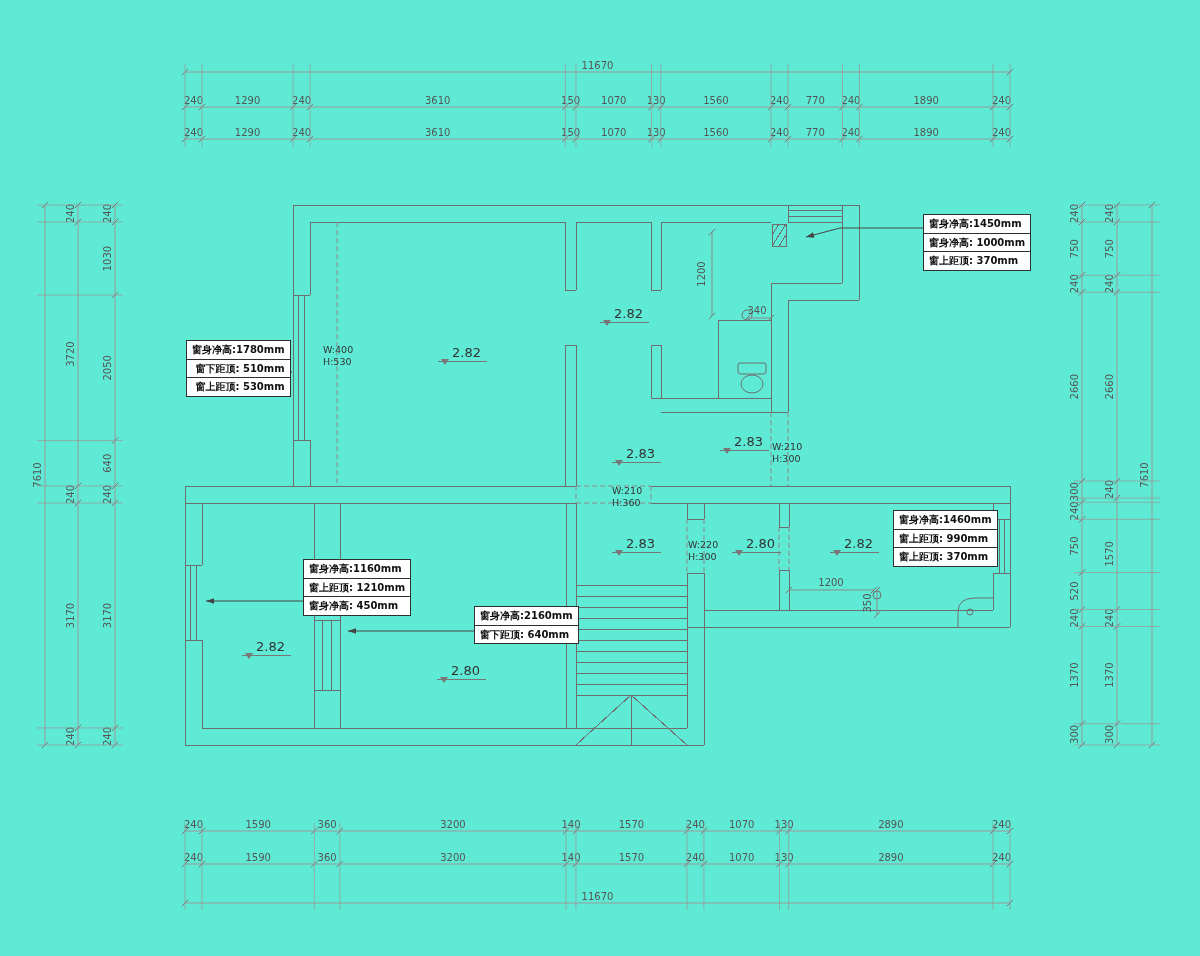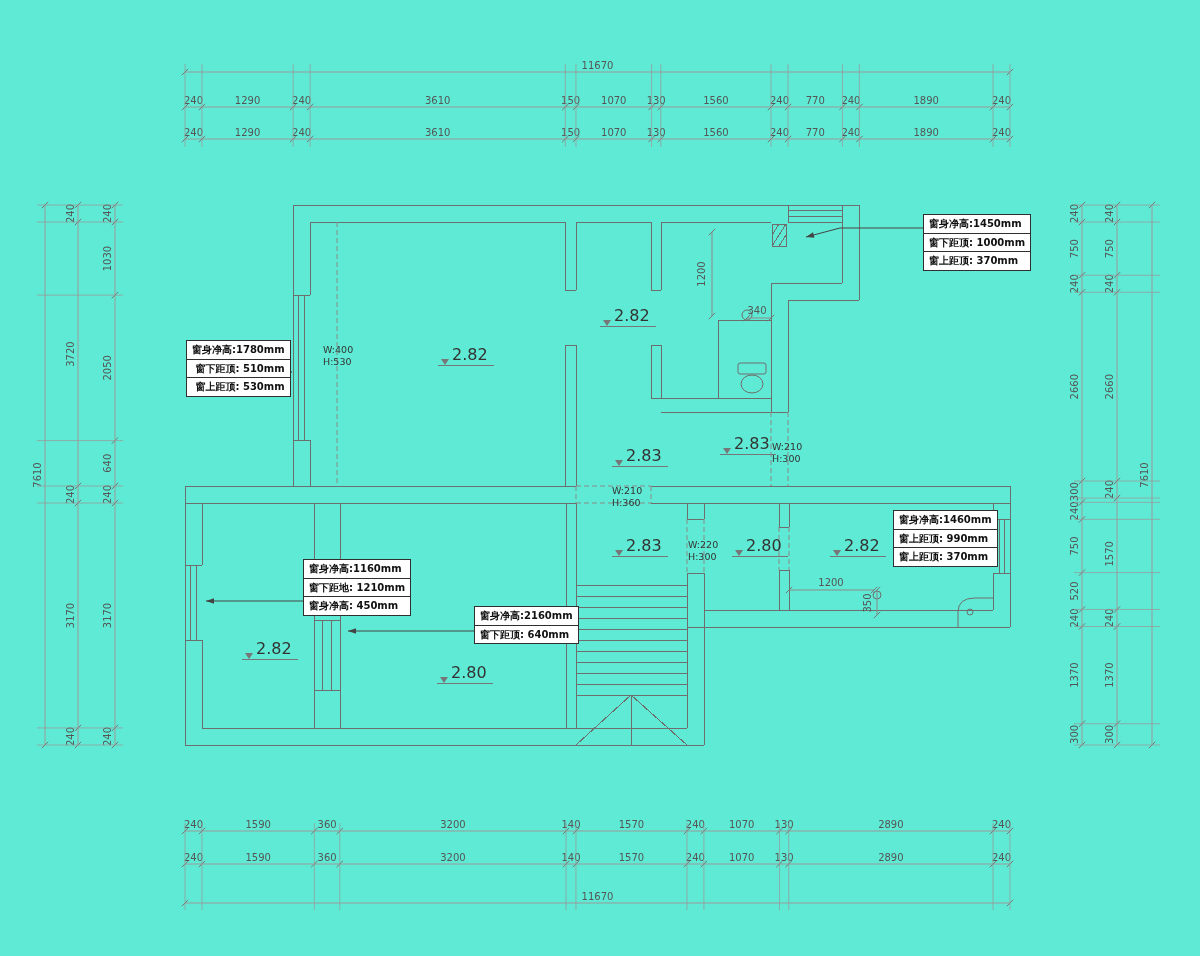--- a/index.html
+++ b/index.html
@@ -5,21 +5,21 @@
   html,body{margin:0;padding:0;background:#ffffff;}
   body{width:1200px;height:956px;position:relative;overflow:hidden;
        font-family:"DejaVu Sans",sans-serif;}
   #canvas{position:absolute;left:0;top:0;width:1200px;height:956px;background:#5eead4;}
   svg{position:absolute;left:0;top:0;}
   #overlay{position:absolute;left:0;top:0;width:1200px;height:956px;pointer-events:none;}
   svg text{font-family:"DejaVu Sans",sans-serif;}
   .win-note{position:absolute;display:inline-flex;flex-direction:column;z-index:4;}
   .win-note .row{border:1px solid #2f2f2f;background:#fff;font-size:10px;font-weight:700;
        color:#111;padding:2px 5px 1px 5px;margin-top:-1px;white-space:nowrap;line-height:1.45;}
-  .lvl{position:absolute;font-size:16px;color:#333;z-index:3;text-decoration:underline;}
+  .lvl{position:absolute;font-size:13px;color:#333;z-index:3;text-decoration:underline;}
   .lvl .num{display:inline-block;min-width:28px;padding:0 6px 1px 14px;border-bottom:1px solid #777;}
   .lvl .tri{position:absolute;left:3px;top:14px;width:0;height:0;
        border-left:4px solid transparent;border-right:4px solid transparent;border-top:6px solid #777;}
   .size-note{position:absolute;font-size:9.5px;color:#333;line-height:1.3;z-index:3;white-space:nowrap;}
 </style>
 </head>
 <body>
 
 <div id="canvas">
   <svg id="plan-svg" width="1200" height="956" viewBox="0 0 1200 956">
@@ -381,36 +381,36 @@
         <g>
           <polyline points="474,631 348,631" fill="none" stroke="#444" stroke-width="1"></polyline>
           <polygon points="348,631 356,628.2 356,633.8" fill="#444"></polygon>
         </g>
       </g>
   </svg>
 
   <div id="overlay">
       <div class="win-note" style="left: 923px; top: 215px;">
         <div class="row">窗身净高:1450mm</div>
-        <div class="row">窗下距顶: 1000mm</div>
+        <div class="row">窗身净高: 1000mm</div>
         <div class="row">窗上距顶: 370mm</div>
       </div>
       <div class="win-note" style="left: 186px; top: 341px; text-align: right;">
         <div class="row">窗身净高:1780mm</div>
         <div class="row">窗下距顶: 510mm</div>
         <div class="row">窗上距顶: 530mm</div>
       </div>
       <div class="win-note" style="left: 893px; top: 511px;">
         <div class="row">窗身净高:1460mm</div>
         <div class="row">窗上距顶: 990mm</div>
         <div class="row">窗上距顶: 370mm</div>
       </div>
       <div class="win-note" style="left: 303px; top: 560px; justify-content: space-between;">
         <div class="row">窗身净高:1160mm</div>
-        <div class="row">窗下距地: 1210mm</div>
+        <div class="row">窗上距顶: 1210mm</div>
         <div class="row">窗身净高: 450mm</div>
       </div>
       <div class="win-note" style="left: 474px; top: 607px;">
         <div class="row">窗身净高:2160mm</div>
         <div class="row">窗下距顶: 640mm</div>
       </div>
       <div class="lvl" style="left: 600px; top: 306px;"><span class="num">2.82</span><span class="tri"></span></div>
       <div class="lvl" style="left: 438px; top: 345px;"><span class="num">2.82</span><span class="tri"></span></div>
       <div class="lvl" style="left: 720px; top: 434px;"><span class="num">2.83</span><span class="tri"></span></div>
       <div class="lvl" style="left: 612px; top: 446px;"><span class="num">2.83</span><span class="tri"></span></div>

